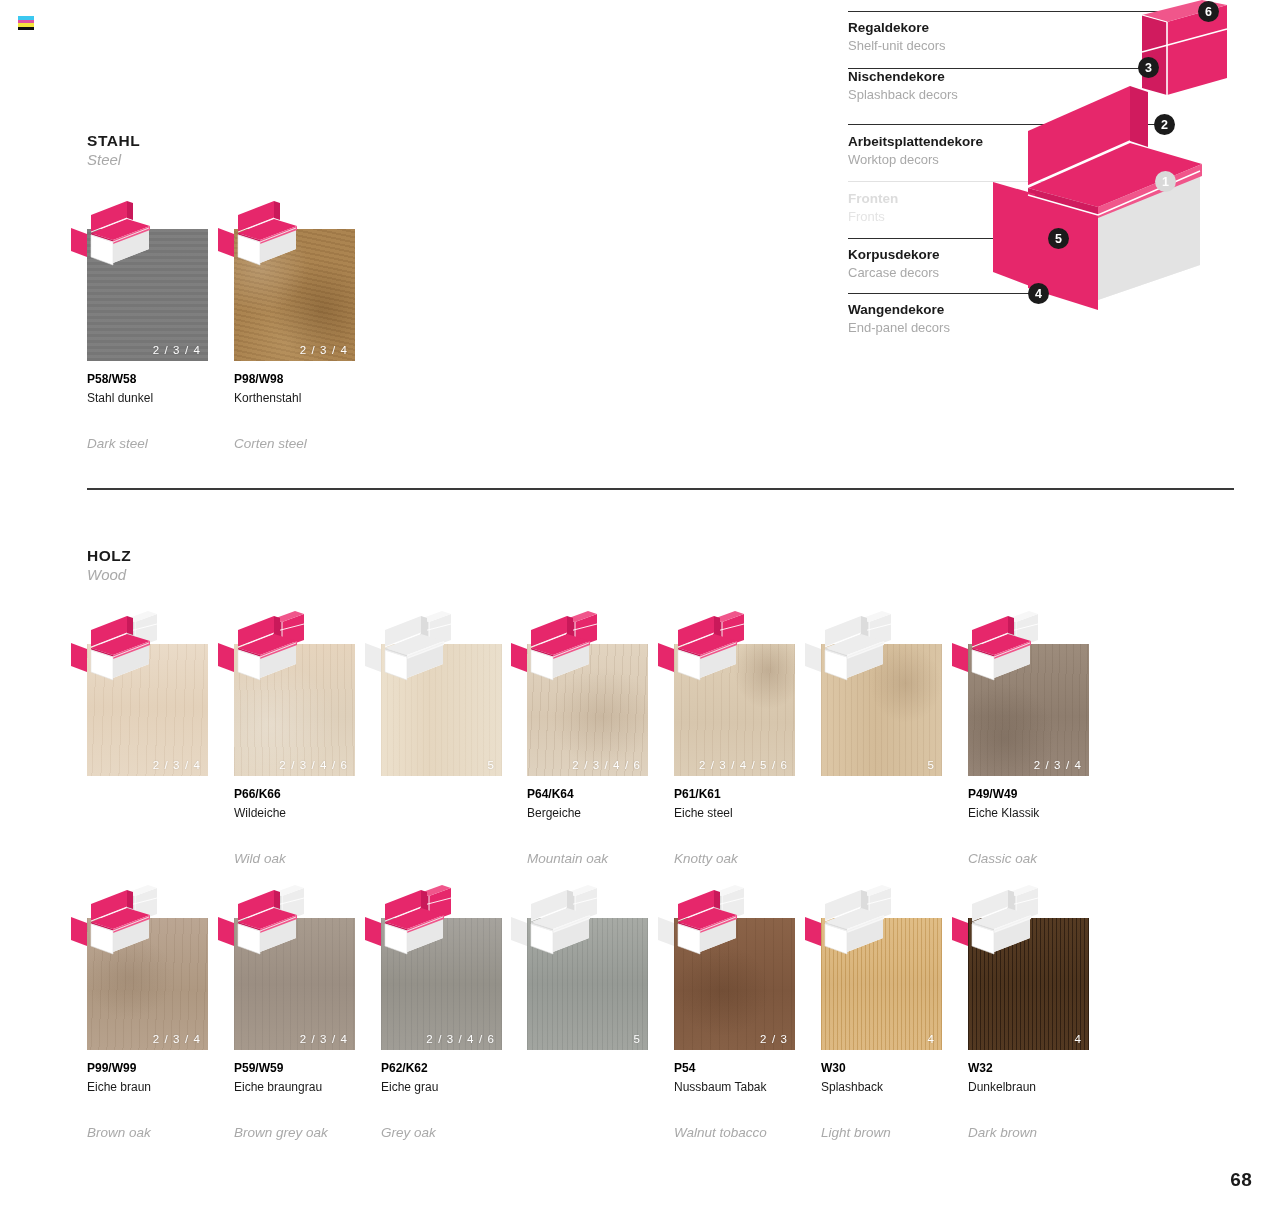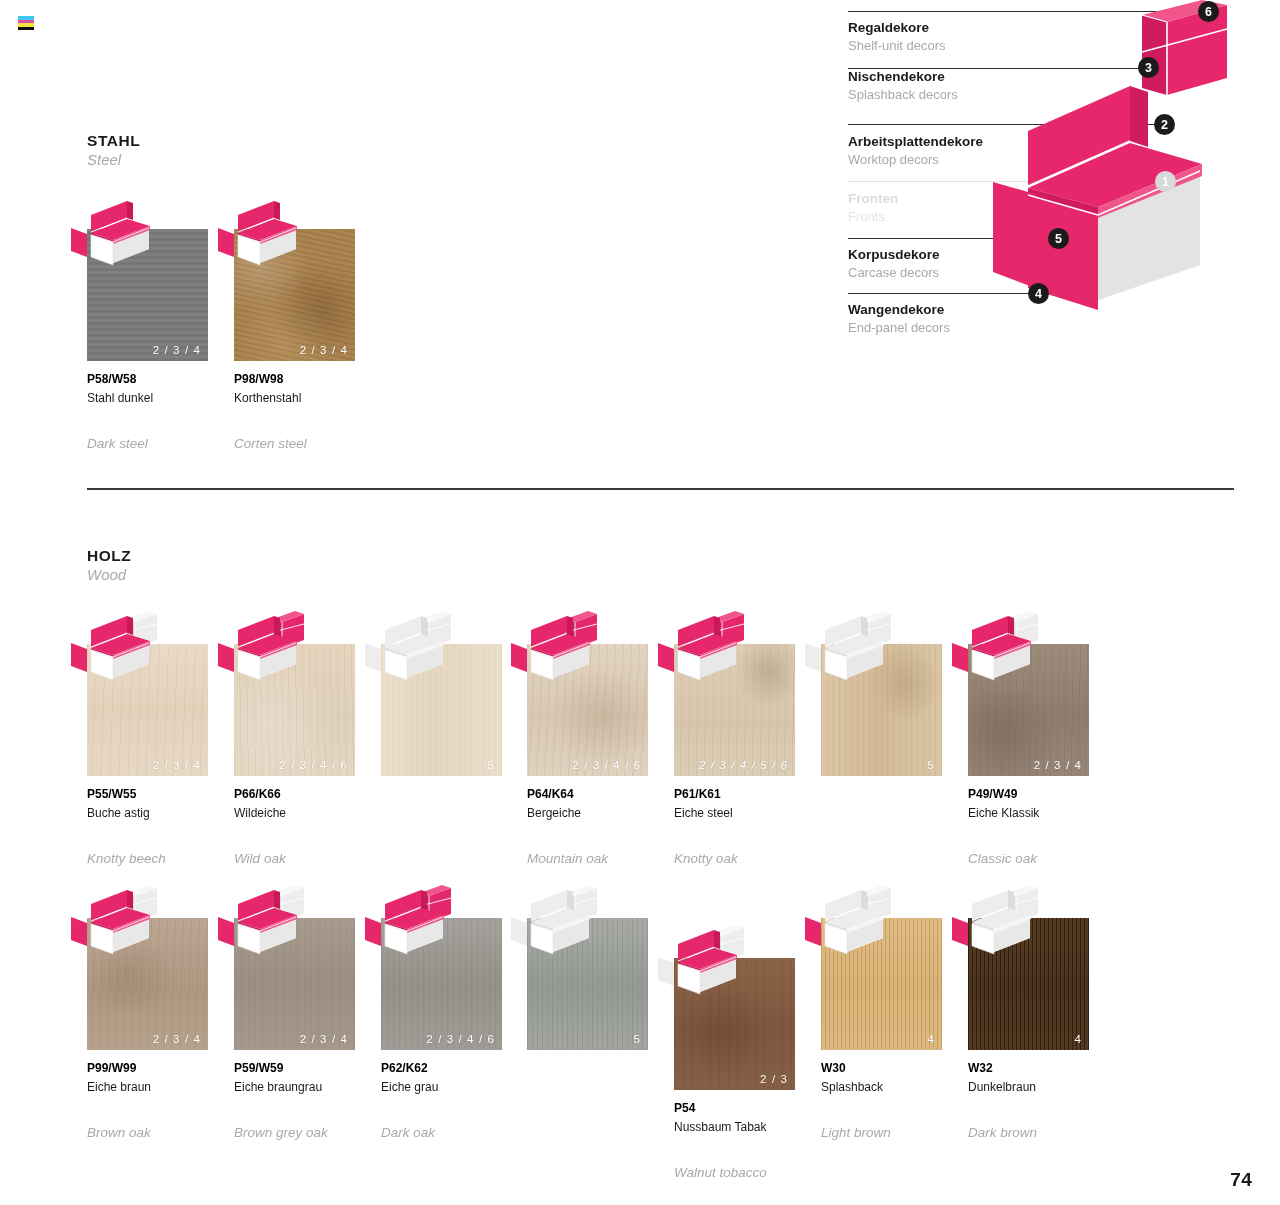--- a/index.html
+++ b/index.html
@@ -86,21 +86,21 @@
   .tx-lightoak { background:
       repeating-linear-gradient(90deg, rgba(180,155,125,.10) 0 1px, rgba(255,255,255,0) 1px 6px),
       linear-gradient(90deg,#ece0cc 0%, #e5d6bf 40%, #eadfcc 100%); }
   .tx-mountainoak { background:
       repeating-linear-gradient(93deg, rgba(140,115,90,.15) 0 1px, rgba(255,255,255,0) 1px 8px),
       radial-gradient(ellipse at 62% 55%, rgba(150,125,98,.22), transparent 48%),
       linear-gradient(180deg,#e2d4c0 0%, #d8c8b2 55%, #dfd2bf 100%); }
   .tx-knottyoak { background:
       repeating-linear-gradient(91deg, rgba(150,120,92,.12) 0 1px, rgba(255,255,255,0) 1px 8px),
       radial-gradient(ellipse at 78% 20%, rgba(130,103,76,.30), transparent 26%),
-      linear-gradient(180deg,#dfcfb6 0%, #d7c6ad 60%, #dccdb6 100%); font-style: italic; }
+      linear-gradient(180deg,#dfcfb6 0%, #d7c6ad 60%, #dccdb6 100%); }
   .tx-naturaloak { background:
       repeating-linear-gradient(90deg, rgba(150,118,84,.14) 0 1px, rgba(255,255,255,0) 1px 6px),
       radial-gradient(ellipse at 70% 30%, rgba(130,100,70,.22), transparent 30%),
       linear-gradient(90deg,#ddc7a6 0%, #d3bb98 45%, #dac5a5 100%); }
   .tx-classicoak { background:
       repeating-linear-gradient(91deg, rgba(105,88,72,.18) 0 1px, rgba(255,255,255,0) 1px 7px),
       radial-gradient(ellipse at 30% 72%, rgba(88,72,58,.25), transparent 42%),
       linear-gradient(180deg,#9d8c7c 0%, #8e7d6e 55%, #978678 100%); }
   .tx-brownoak { background:
       repeating-linear-gradient(92deg, rgba(120,95,72,.14) 0 1px, rgba(255,255,255,0) 1px 8px),
@@ -312,25 +312,20 @@
 
     <polygon points="22,44 44,51 44,74 22,66" fill="#ffffff" stroke="#e4e4e4" stroke-width="0.6"></polygon>
 
     <polygon points="2,37 18,43 18,66 2,60" fill="#e6276b"></polygon>
 
     <line x1="22" y1="44" x2="44" y2="51" stroke="#f0f0f0" stroke-width="0.9"></line>
     <line x1="44" y1="51" x2="80" y2="37" stroke="#f0f0f0" stroke-width="0.9"></line>
   </svg></div>
         <div class="codes">2 / 3 / 4</div>
       </div>
-      <div class="caption">
-        <div class="code">P55/W55</div>
-        <div class="de">Buche astig</div>
-        <div class="en">Knotty beech</div>
-      </div>
     </div>
     <div class="swatch" style="left: 234px; top: 644px;">
       <div class="tile tx-wildoak">
         <div class="icon3d">
   <svg viewBox="0 0 108 80" width="108" height="80">
 
       <polygon points="66,16 88,8 88,34 66,42" fill="#e6276b"></polygon>
       <polygon points="66,16 66,42 57,39 57,13" fill="#c9195a"></polygon>
       <polygon points="57,13 66,16 88,8 79,5" fill="#f0568b"></polygon>
       <line x1="66" y1="16" x2="66" y2="42" stroke="#ffffff" stroke-width="0.9"></line>
@@ -647,21 +642,21 @@
     <polygon points="2,37 18,43 18,66 2,60" fill="#e6276b"></polygon>
 
     <line x1="22" y1="44" x2="44" y2="51" stroke="#f0f0f0" stroke-width="0.9"></line>
     <line x1="44" y1="51" x2="80" y2="37" stroke="#f0f0f0" stroke-width="0.9"></line>
   </svg></div>
         <div class="codes">2 / 3 / 4 / 6</div>
       </div>
       <div class="caption">
         <div class="code">P62/K62</div>
         <div class="de">Eiche grau</div>
-        <div class="en">Dark oak</div>
+        <div class="en">Grey oak</div>
       </div>
     </div>
     <div class="swatch" style="left: 527px; top: 918px;">
       <div class="tile tx-greyoak2">
         <div class="icon3d">
   <svg viewBox="0 0 108 80" width="108" height="80">
 
       <polygon points="66,16 88,8 88,34 66,42" fill="#ededed"></polygon>
       <polygon points="66,16 66,42 57,39 57,13" fill="#dcdcdc"></polygon>
       <polygon points="57,13 66,16 88,8 79,5" fill="#f7f7f7"></polygon>
@@ -683,21 +678,21 @@
     <polygon points="22,44 44,51 44,74 22,66" fill="#ffffff" stroke="#e4e4e4" stroke-width="0.6"></polygon>
 
     <polygon points="2,37 18,43 18,66 2,60" fill="#ededed"></polygon>
 
     <line x1="22" y1="44" x2="44" y2="51" stroke="#f0f0f0" stroke-width="0.9"></line>
     <line x1="44" y1="51" x2="80" y2="37" stroke="#f0f0f0" stroke-width="0.9"></line>
   </svg></div>
         <div class="codes">5</div>
       </div>
     </div>
-    <div class="swatch" style="left: 674px; top: 958px;">
+    <div class="swatch" style="left: 674px; top: 918px;">
       <div class="tile tx-walnut">
         <div class="icon3d">
   <svg viewBox="0 0 108 80" width="108" height="80">
 
       <polygon points="66,16 88,8 88,34 66,42" fill="#ededed"></polygon>
       <polygon points="66,16 66,42 57,39 57,13" fill="#dcdcdc"></polygon>
       <polygon points="57,13 66,16 88,8 79,5" fill="#f7f7f7"></polygon>
       <line x1="66" y1="16" x2="66" y2="42" stroke="#ffffff" stroke-width="0.9"></line>
       <line x1="57" y1="26" x2="88" y2="18" stroke="#ffffff" stroke-width="0.9"></line>
 
@@ -799,13 +794,13 @@
         <div class="codes">4</div>
       </div>
       <div class="caption">
         <div class="code">W32</div>
         <div class="de">Dunkelbraun</div>
         <div class="en">Dark brown</div>
       </div>
     </div>
   </div>
 
-<div class="page-num">74</div>
+<div class="page-num">68</div>
 
 </body></html>

